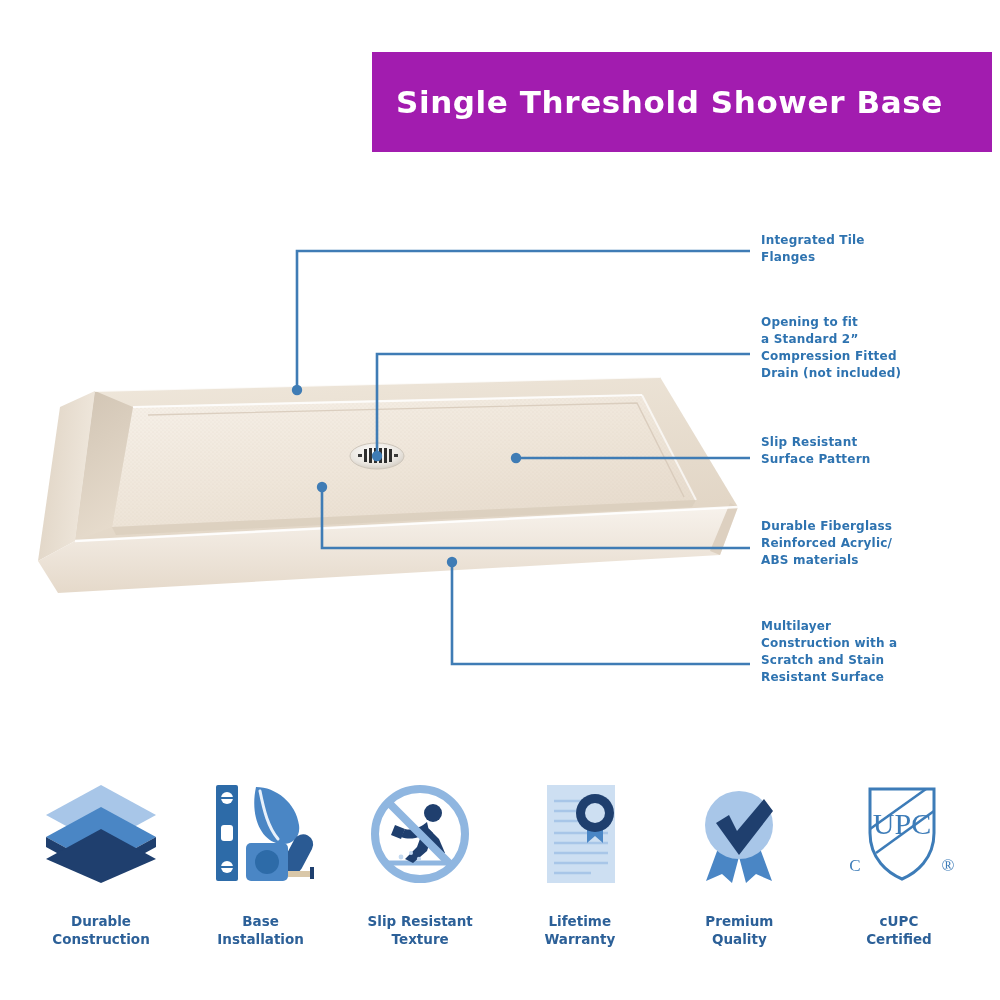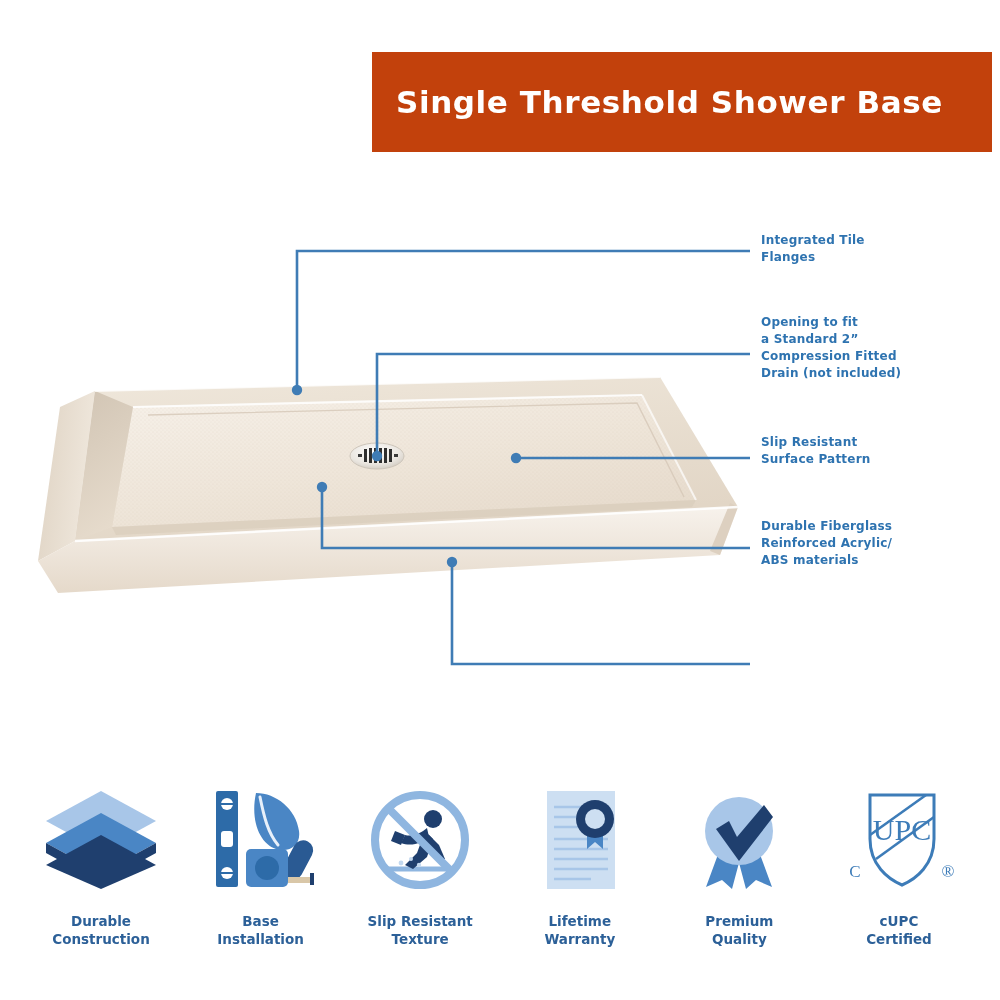--- a/index.html
+++ b/index.html
@@ -9,21 +9,21 @@
     background:#ffffff;
     font-family:"Liberation Sans", sans-serif;
     overflow:hidden;
     position:relative;
   }
   #stage{position:relative;width:1000px;height:1000px;}
 
   
   .header-bar{
     position:absolute;left:372px;top:52px;width:620px;height:100px;
-    background:#c2410c;
+    background:#a21caf;
     display:flex;align-items:center;
     box-sizing:border-box;padding-left:24px;
   }
   .header-title{
     color:#ffffff;
     font-size:31px;
     font-weight:bold;
     letter-spacing:.6px;
     white-space:nowrap;
     font-family:"DejaVu Sans", sans-serif;
@@ -58,21 +58,21 @@
     position:absolute;left:0;top:775px;width:1000px;height:195px;
     display:flex;align-items:flex-start;justify-content:space-between;
     box-sizing:border-box;padding:0 26px;
   }
   .feature{
     width:150px;
     display:flex;flex-direction:column;align-items:center;
   }
   .feature-icon{
     height:118px;width:128px;
-    display:flex;align-items:flex-end;justify-content:center;
+    display:flex;align-items:center;justify-content:center;
   }
   .feature-label{
     margin-top:20px;
     text-align:center;
     color:#2c6098;
     font-size:13.5px;
     font-weight:bold;
     line-height:1.32;
     font-family:"DejaVu Sans", sans-serif;
     white-space:pre-line;
@@ -185,20 +185,24 @@
 Flanges</div>
   <div class="callout" id="callout-1">Opening to fit
 a Standard 2”
 Compression Fitted
 Drain (not included)</div>
   <div class="callout" id="callout-2">Slip Resistant
 Surface Pattern</div>
   <div class="callout" id="callout-3">Durable Fiberglass
 Reinforced Acrylic/
 ABS materials</div>
+  <div class="callout" id="callout-4">Multilayer
+Construction with a
+Scratch and Stain
+Resistant Surface</div>
 
   <div class="features">
 
     <div class="feature">
       <div class="feature-icon">
         <svg width="118" height="106" viewBox="0 0 118 106">
           <polygon points="59,4 114,34 59,64 4,34" fill="#a8c6e8"></polygon>
           <polygon points="59,26 114,56 59,86 4,56" fill="#4a86c5"></polygon>
           <polygon points="4,56 4,66 59,96 114,66 114,56 59,86" fill="#1f3f6e"></polygon>
           <polygon points="59,48 114,78 59,102 4,78" fill="#1f3f6e"></polygon>

